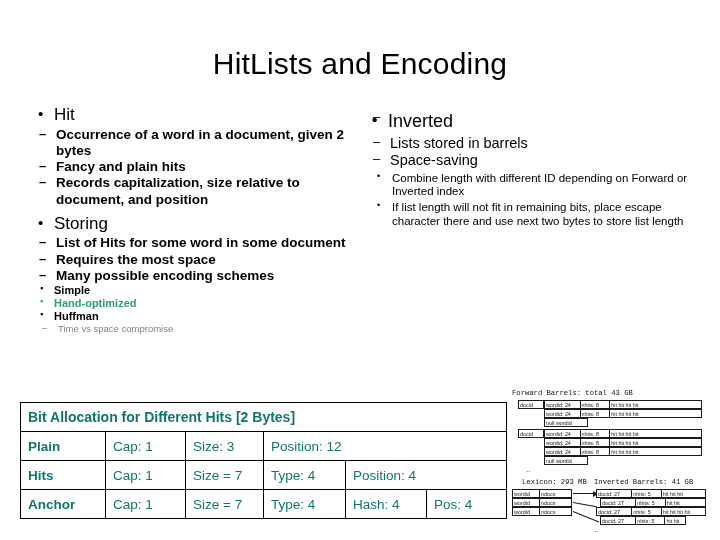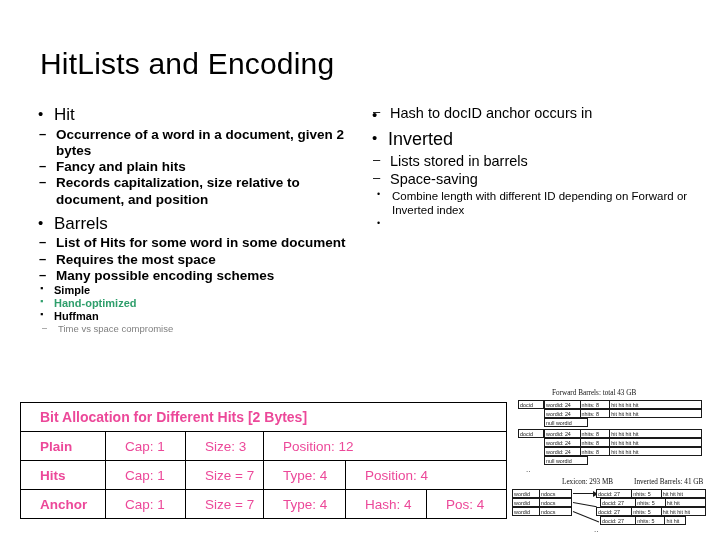--- a/index.html
+++ b/index.html
@@ -21,20 +21,21 @@
     width: 720px; height: 540px;
     background: #ffffff;
   }
 
   
   .title {
     position: absolute;
     left: 40px;
     top: 47px;
     width: 640px;
+    text-align: center;
     font-size: 30px;
     font-weight: 400;
     letter-spacing: 0.2px;
     color: #000000;
     line-height: 1.1;
   }
 
   
   .col-left {
     position: absolute;
@@ -125,25 +126,25 @@
     position: absolute;
     left: 20px;
     top: 402px;
     width: 486px;
     border-collapse: collapse;
     table-layout: fixed;
     background: #ffffff;
   }
   .bit-table td {
     border: 1.6px solid #000000;
-    padding: 2px 19px;
+    padding: 2px 7px;
     font-size: 13.5px;
     height: 24px;
     vertical-align: middle;
-    color: #ec4899;
+    color: #0f766e;
     white-space: nowrap;
     overflow: hidden;
   }
   .bit-table td.hdr {
     font-weight: 700;
     font-size: 14px;
   }
   .bit-table td.rowlabel {
     font-weight: 700;
   }
@@ -154,22 +155,21 @@
     left: 512px;
     top: 389px;
     width: 200px;
     height: 148px;
   }
   .fig-cap {
     position: absolute;
     font-size: 7.2px;
     color: #111;
     white-space: nowrap;
-    font-family: Liberation Serif, serif;
-    margin-left: 40px;
+    font-family: Liberation Mono, monospace;
   }
   .fig-box {
     position: absolute;
     border: 1px solid #1a1a1a;
     background: #ffffff;
     font-size: 5.4px;
     color: #1a1a1a;
     box-sizing: border-box;
     overflow: hidden;
     white-space: nowrap;
@@ -232,21 +232,21 @@
       <li class="l2">
         <span class="bul">–</span>
         <span>Fancy and plain hits</span>
       </li>
       <li class="l2">
         <span class="bul">–</span>
         <span>Records capitalization, size relative to document, and position</span>
       </li>
       <li class="l1" style="margin-top:5px;">
         <span class="bul">•</span>
-        <span>Barrels</span>
+        <span>Storing</span>
       </li>
       <li class="l2">
         <span class="bul">–</span>
         <span>List of Hits for some word in some document</span>
       </li>
       <li class="l2">
         <span class="bul">–</span>
         <span>Requires the most space</span>
       </li>
       <li class="l2">
@@ -272,40 +272,40 @@
     </ul>
   </div>
 
   <div class="col-right">
     <ul class="lvl">
       <li class="l1">
         <span class="bul">•</span>
       </li>
       <li class="l2">
         <span class="bul">–</span>
-        <span>Hash to docID anchor occurs in</span>
       </li>
       <li class="l1" style="margin-top:6px;">
         <span class="bul">•</span>
         <span>Inverted</span>
       </li>
       <li class="l2" style="margin-top:2px;">
         <span class="bul">–</span>
         <span>Lists stored in barrels</span>
       </li>
       <li class="l2">
         <span class="bul">–</span>
         <span>Space-saving</span>
       </li>
       <li class="l3" style="margin-top:2px;">
         <span class="bul">•</span>
         <span>Combine length with different ID depending on Forward or Inverted index</span>
       </li>
       <li class="l3" style="margin-top:2px;">
         <span class="bul">•</span>
+        <span>If list length will not fit in remaining bits, place escape character there and use next two bytes to store list length</span>
       </li>
     </ul>
   </div>
 
   <table class="bit-table">
     <colgroup>
       <col style="width:85px">
       <col style="width:80px">
       <col style="width:78px">
       <col style="width:82px">

